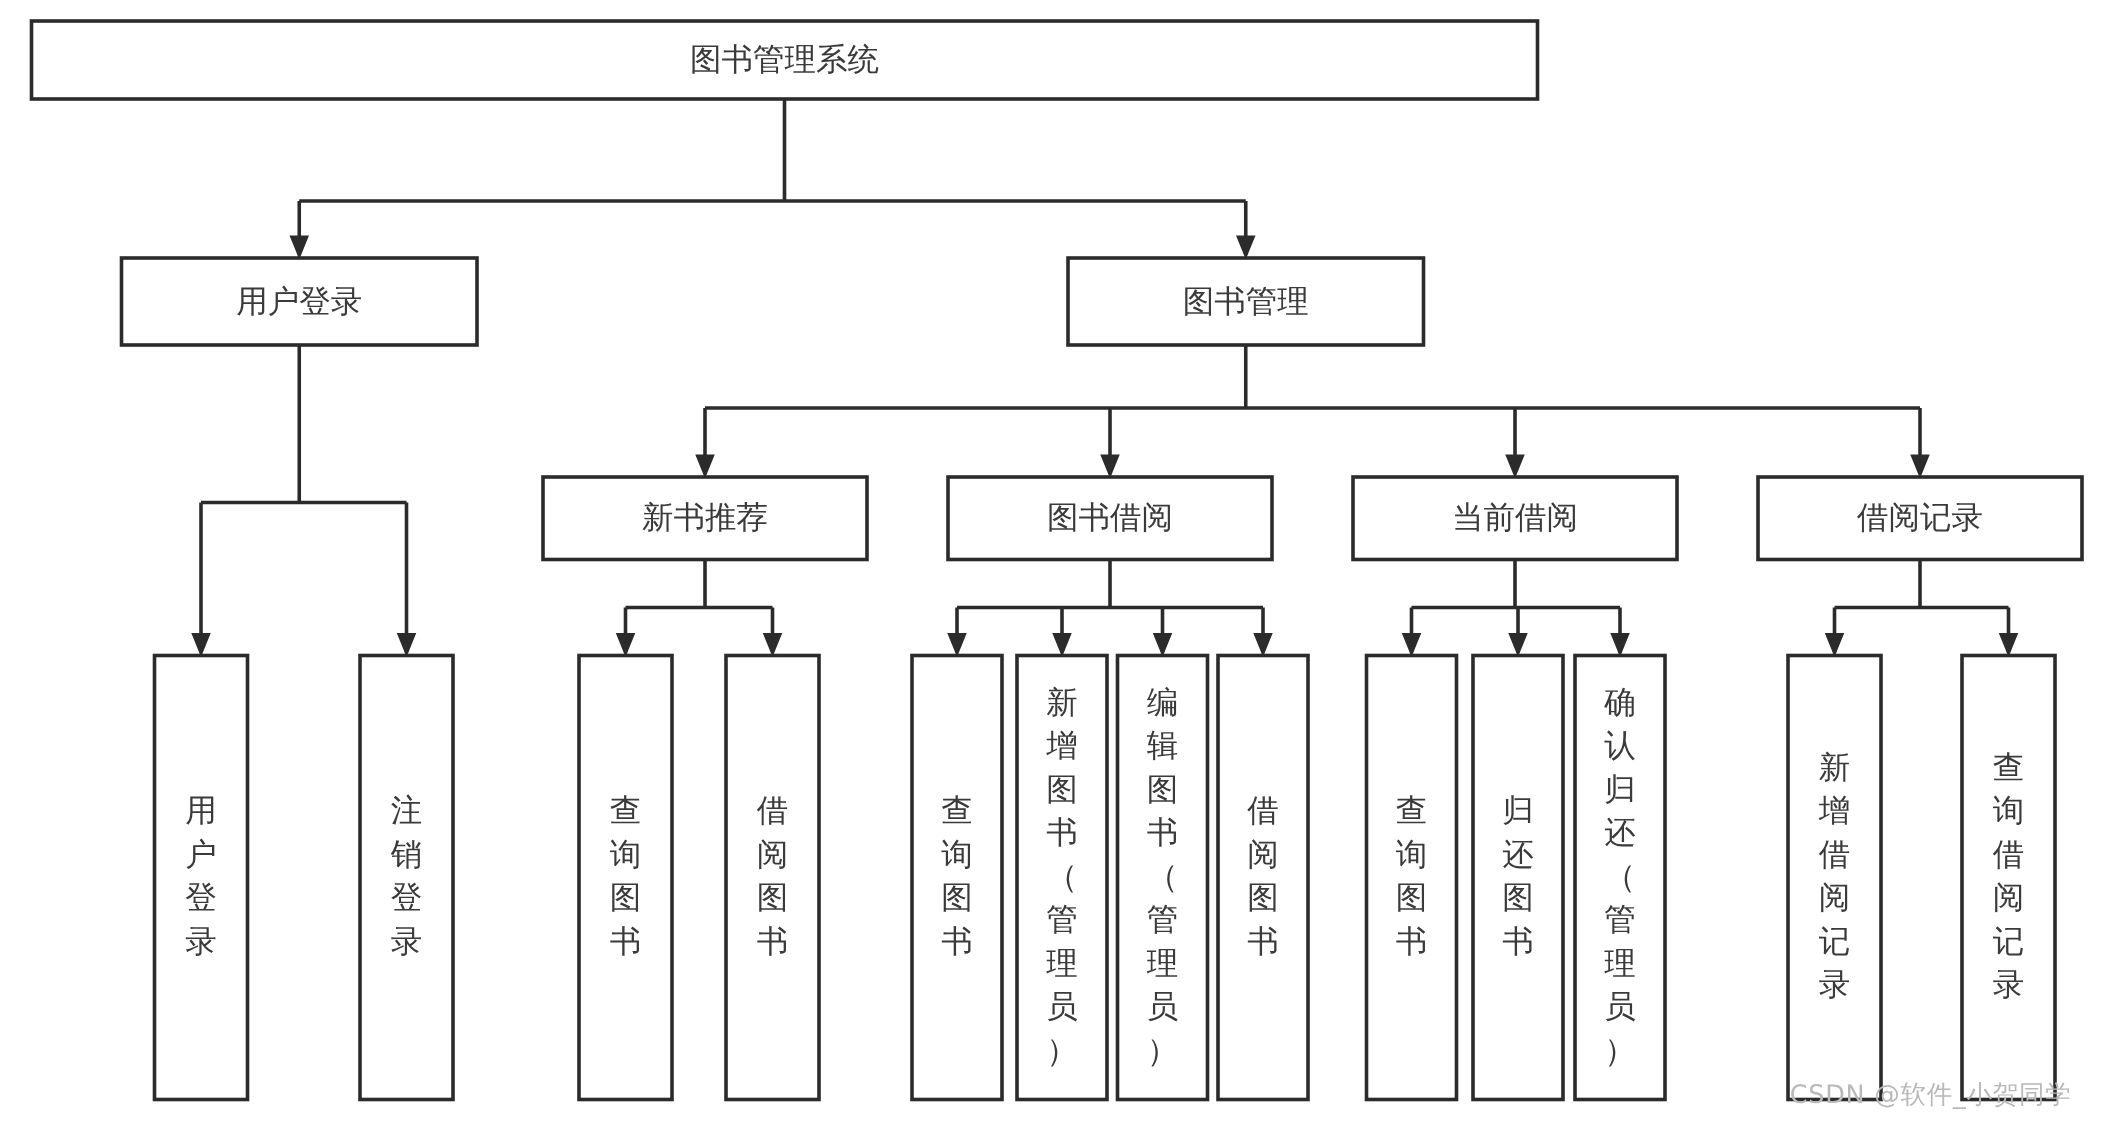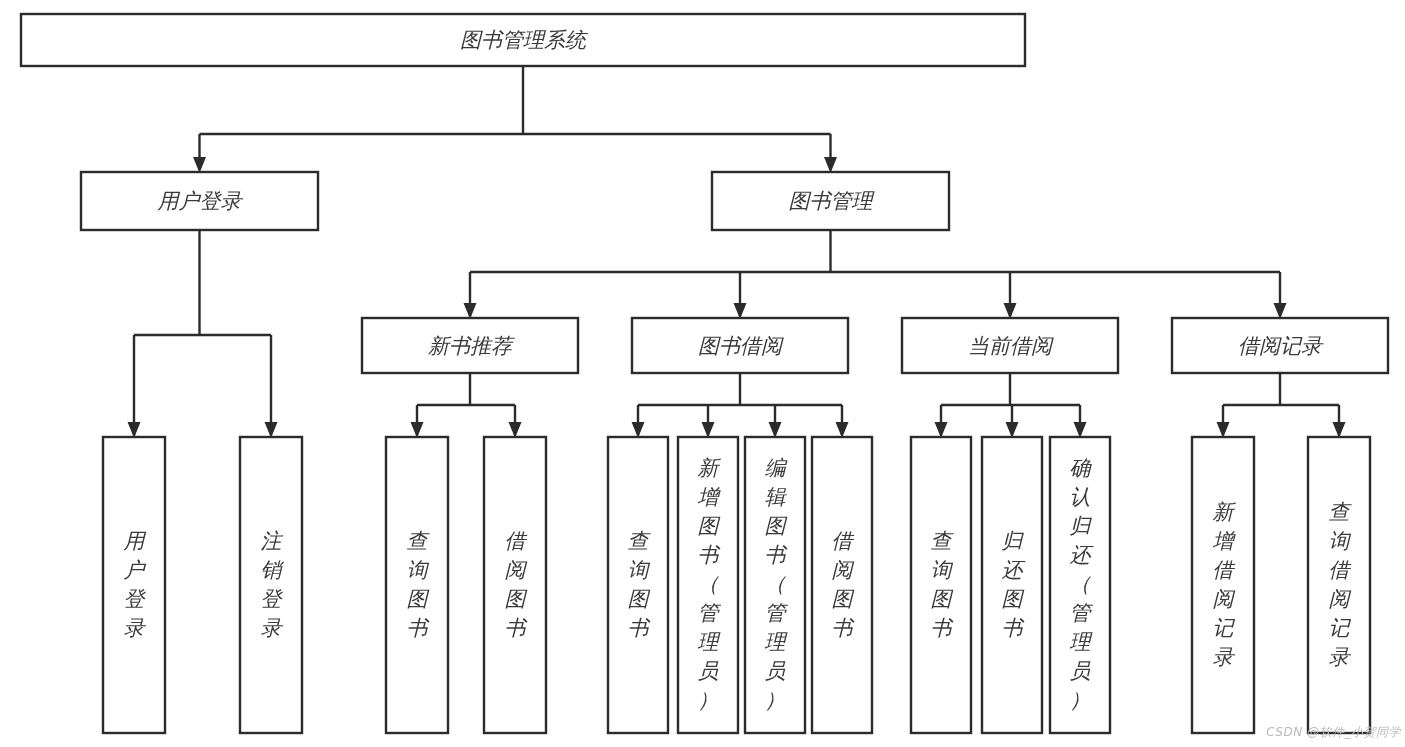--- a/index.html
+++ b/index.html
@@ -12,21 +12,20 @@
     width: 1405px;
     height: 747px;
     font-family: "DejaVu Sans", "Liberation Sans", sans-serif;
     overflow: hidden;
     position: relative;
   }
   #diagram-root {
     position: relative;
     width: 1405px;
     height: 747px;
-    font-style: italic;
   }
   svg#diagram-svg {
     position: absolute;
     left: 0;
     top: 0;
     width: 1405px;
     height: 747px;
     display: block;
   }
   .node-box {
@@ -51,23 +50,23 @@
     stroke-width: 2.4;
     fill: none;
     stroke-linecap: butt;
   }
   .arrow-head {
     fill: #2b2b2b;
     stroke: none;
   }
   .watermark {
     position: absolute;
-    right: 4px;
+    right: 24px;
     bottom: 6px;
-    font-size: 12px;
+    font-size: 17px;
     color: #b9b9b9;
     font-family: "DejaVu Sans", "Liberation Sans", sans-serif;
     letter-spacing: 0.5px;
     white-space: nowrap;
     user-select: none;
   }
 </style>
 </head>
 <body>
 

